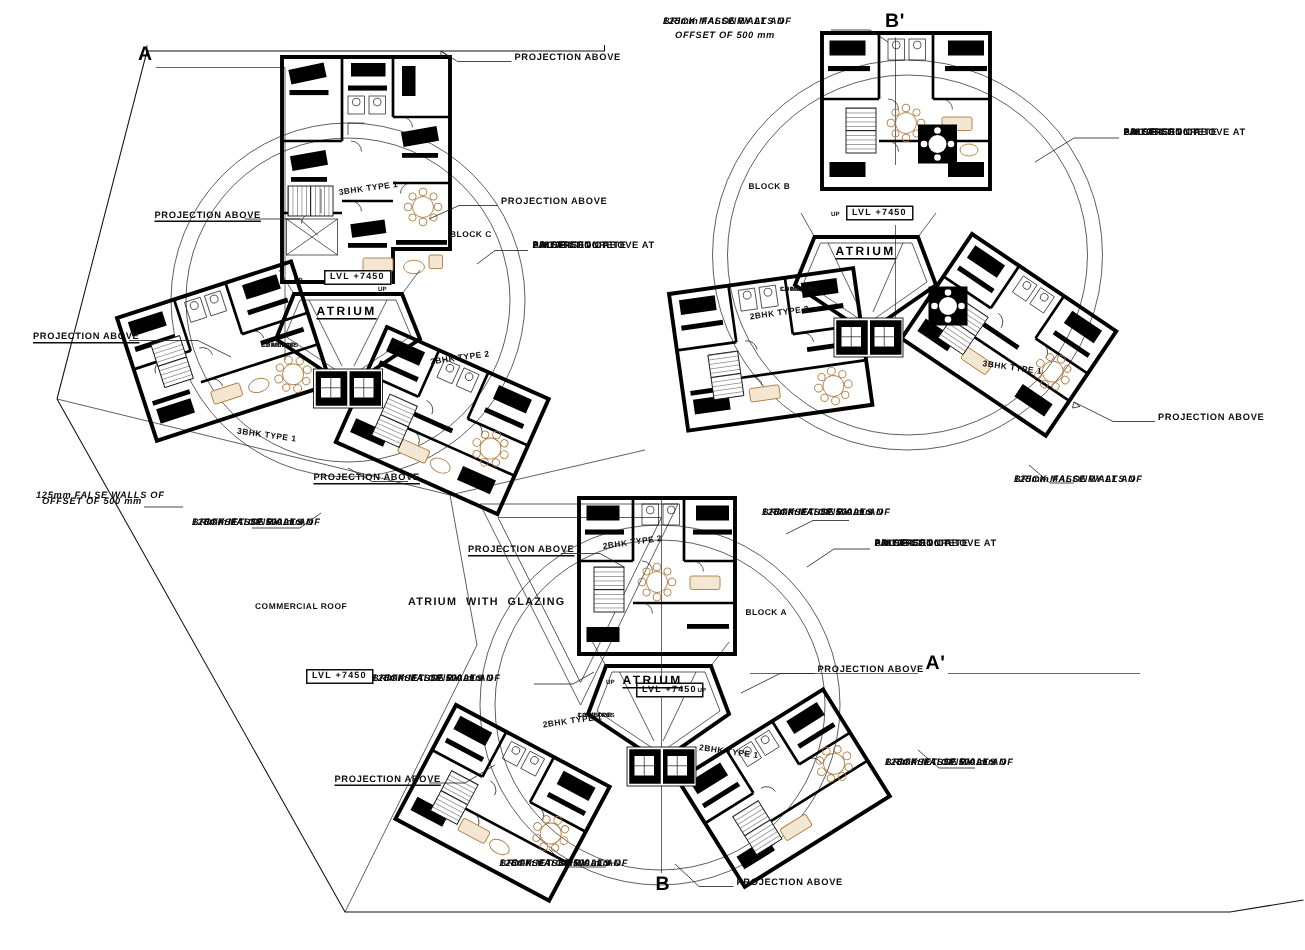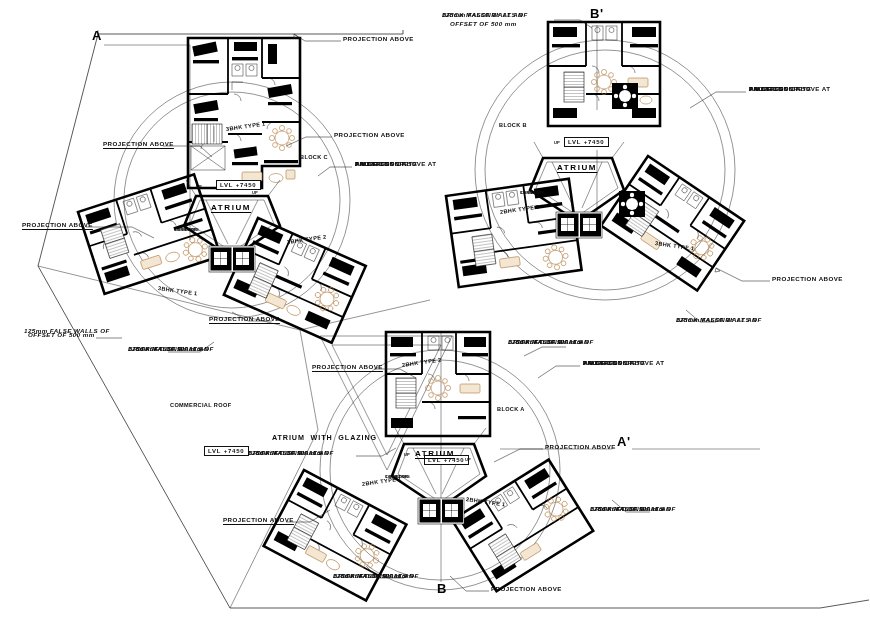--- a/index.html
+++ b/index.html
@@ -35,21 +35,20 @@
   .ann.ul {
     text-decoration: underline;
     text-underline-offset: 1.6px;
   }
   .ann.italic {
     font-style: italic;
   }
   .ann.big {
     font-size: 7.2px;
     letter-spacing: 0.9px;
-    margin-top: 37px;
   }
   .ann.room {
     font-size: 5.6px;
     letter-spacing: 0.35px;
   }
   .ann.tiny {
     font-size: 4.1px;
     letter-spacing: 0.1px;
     font-weight: bold;
   }

